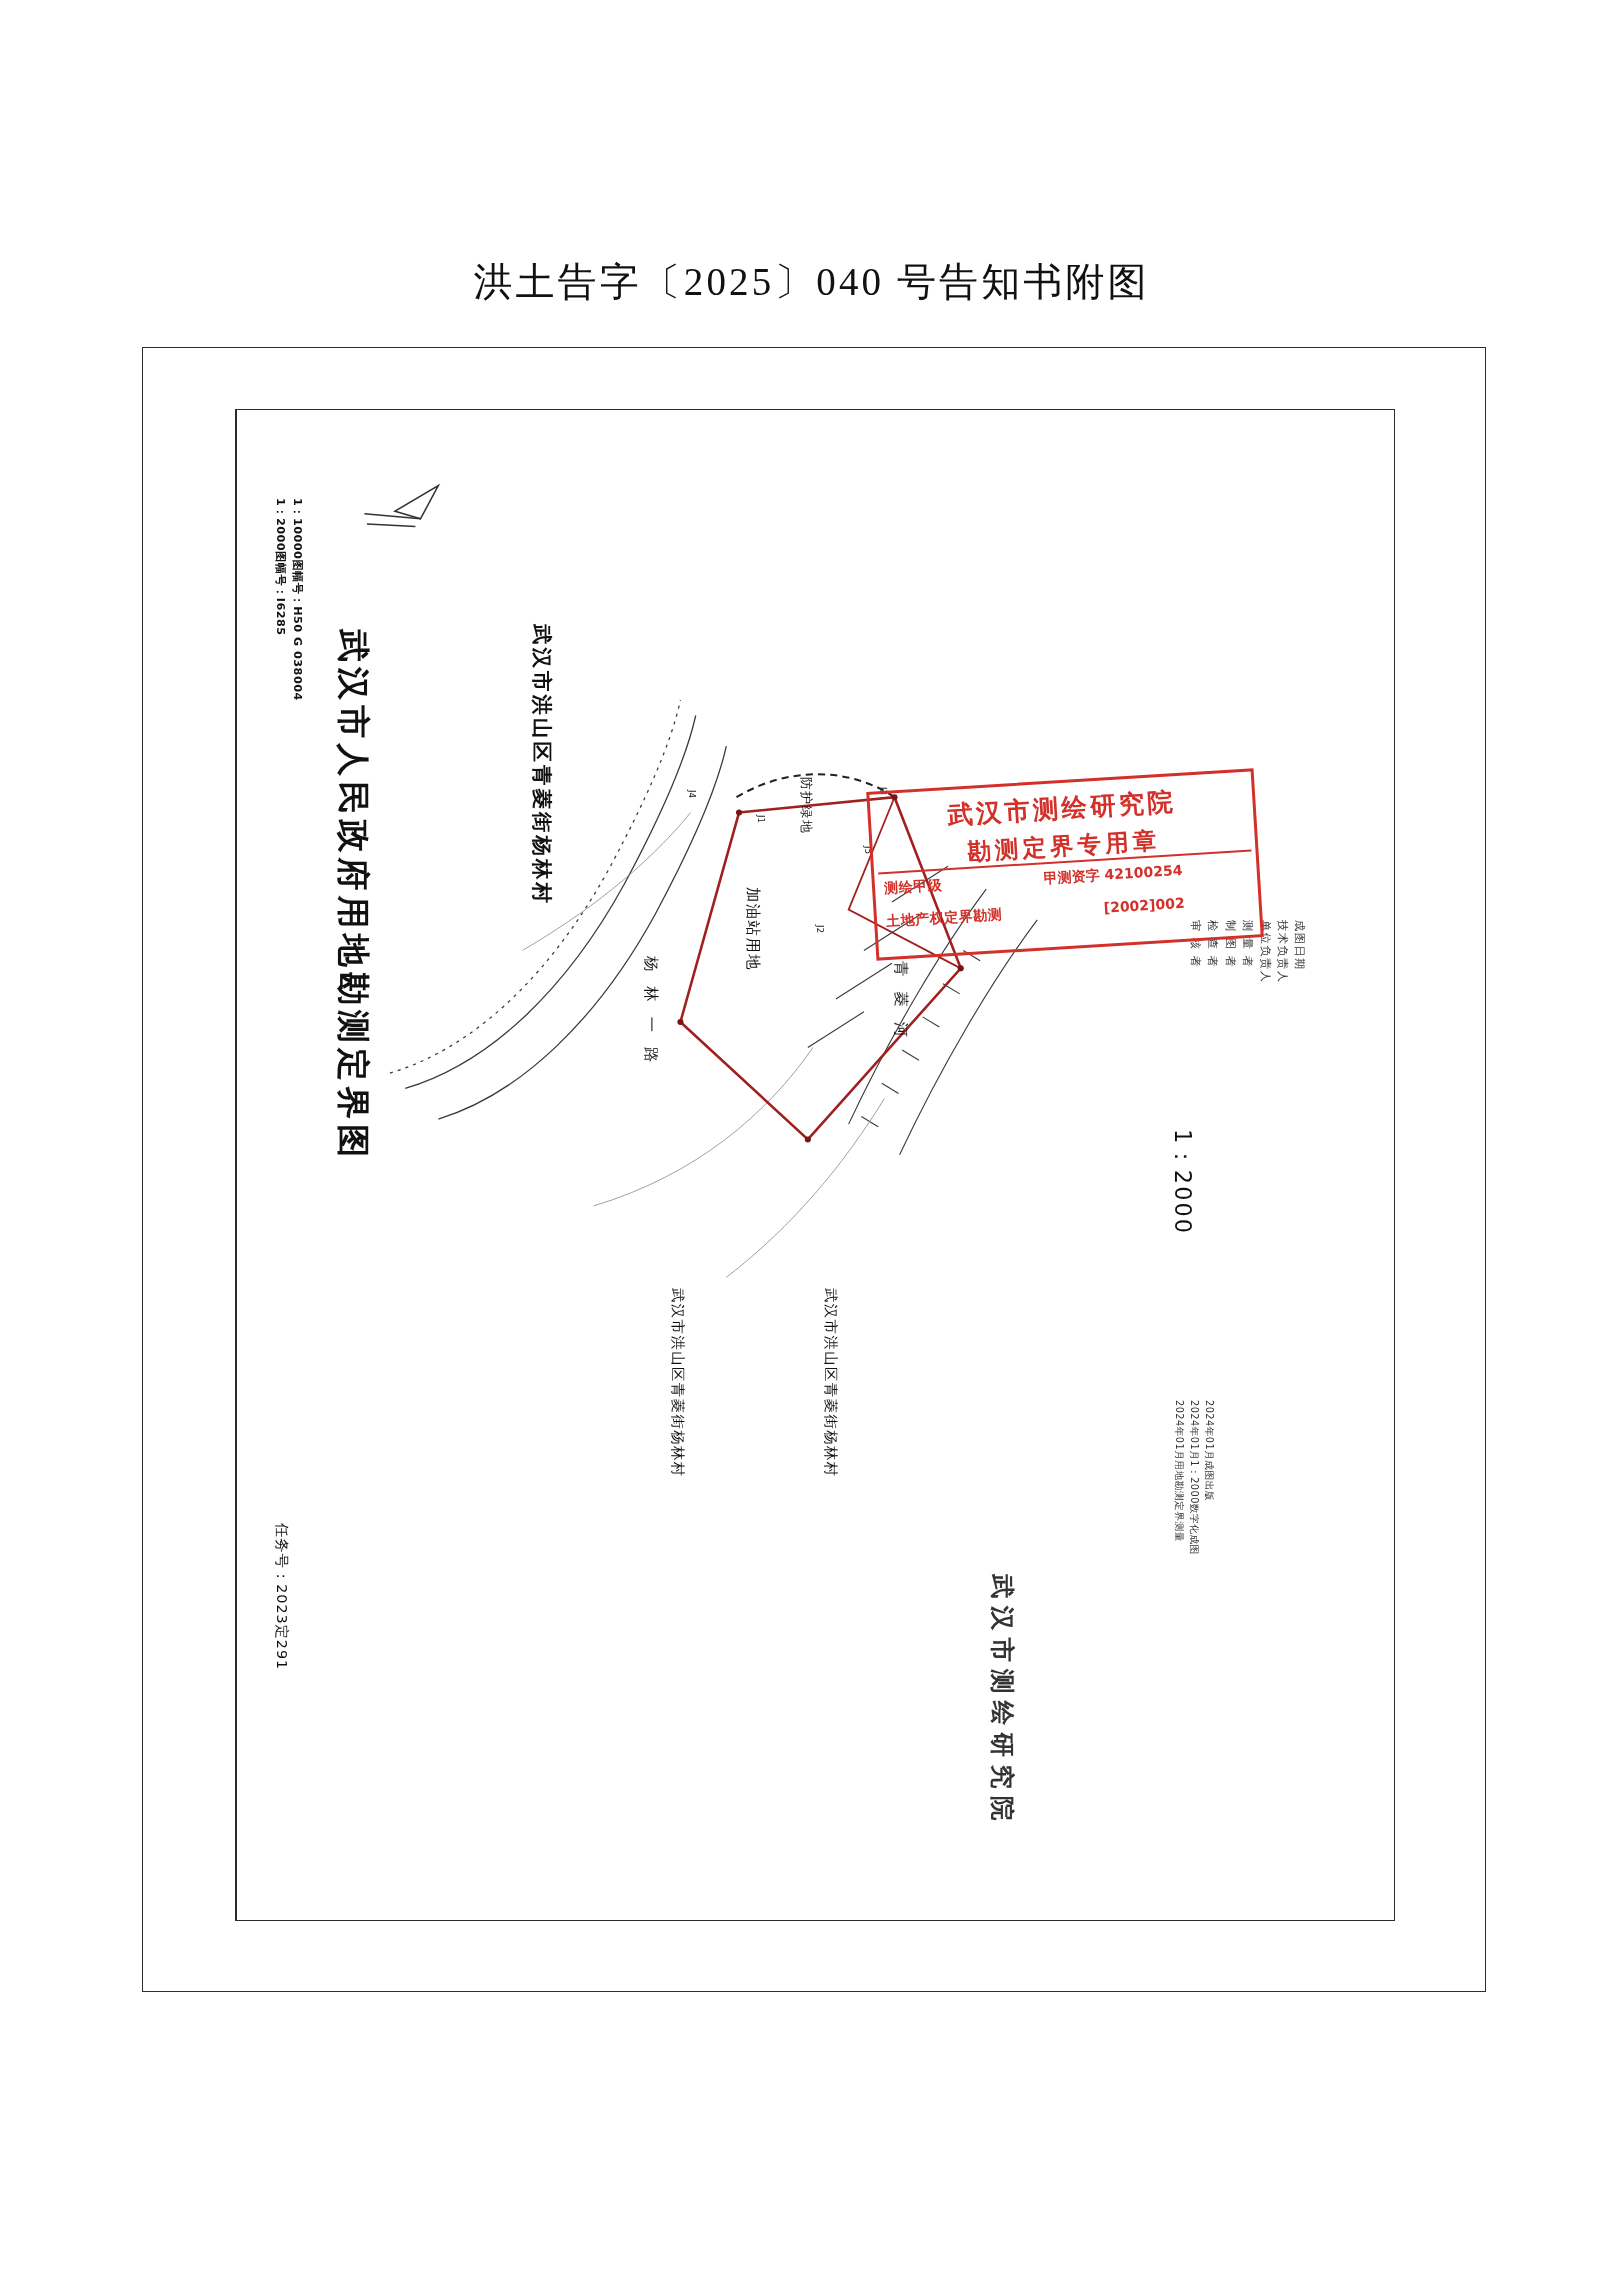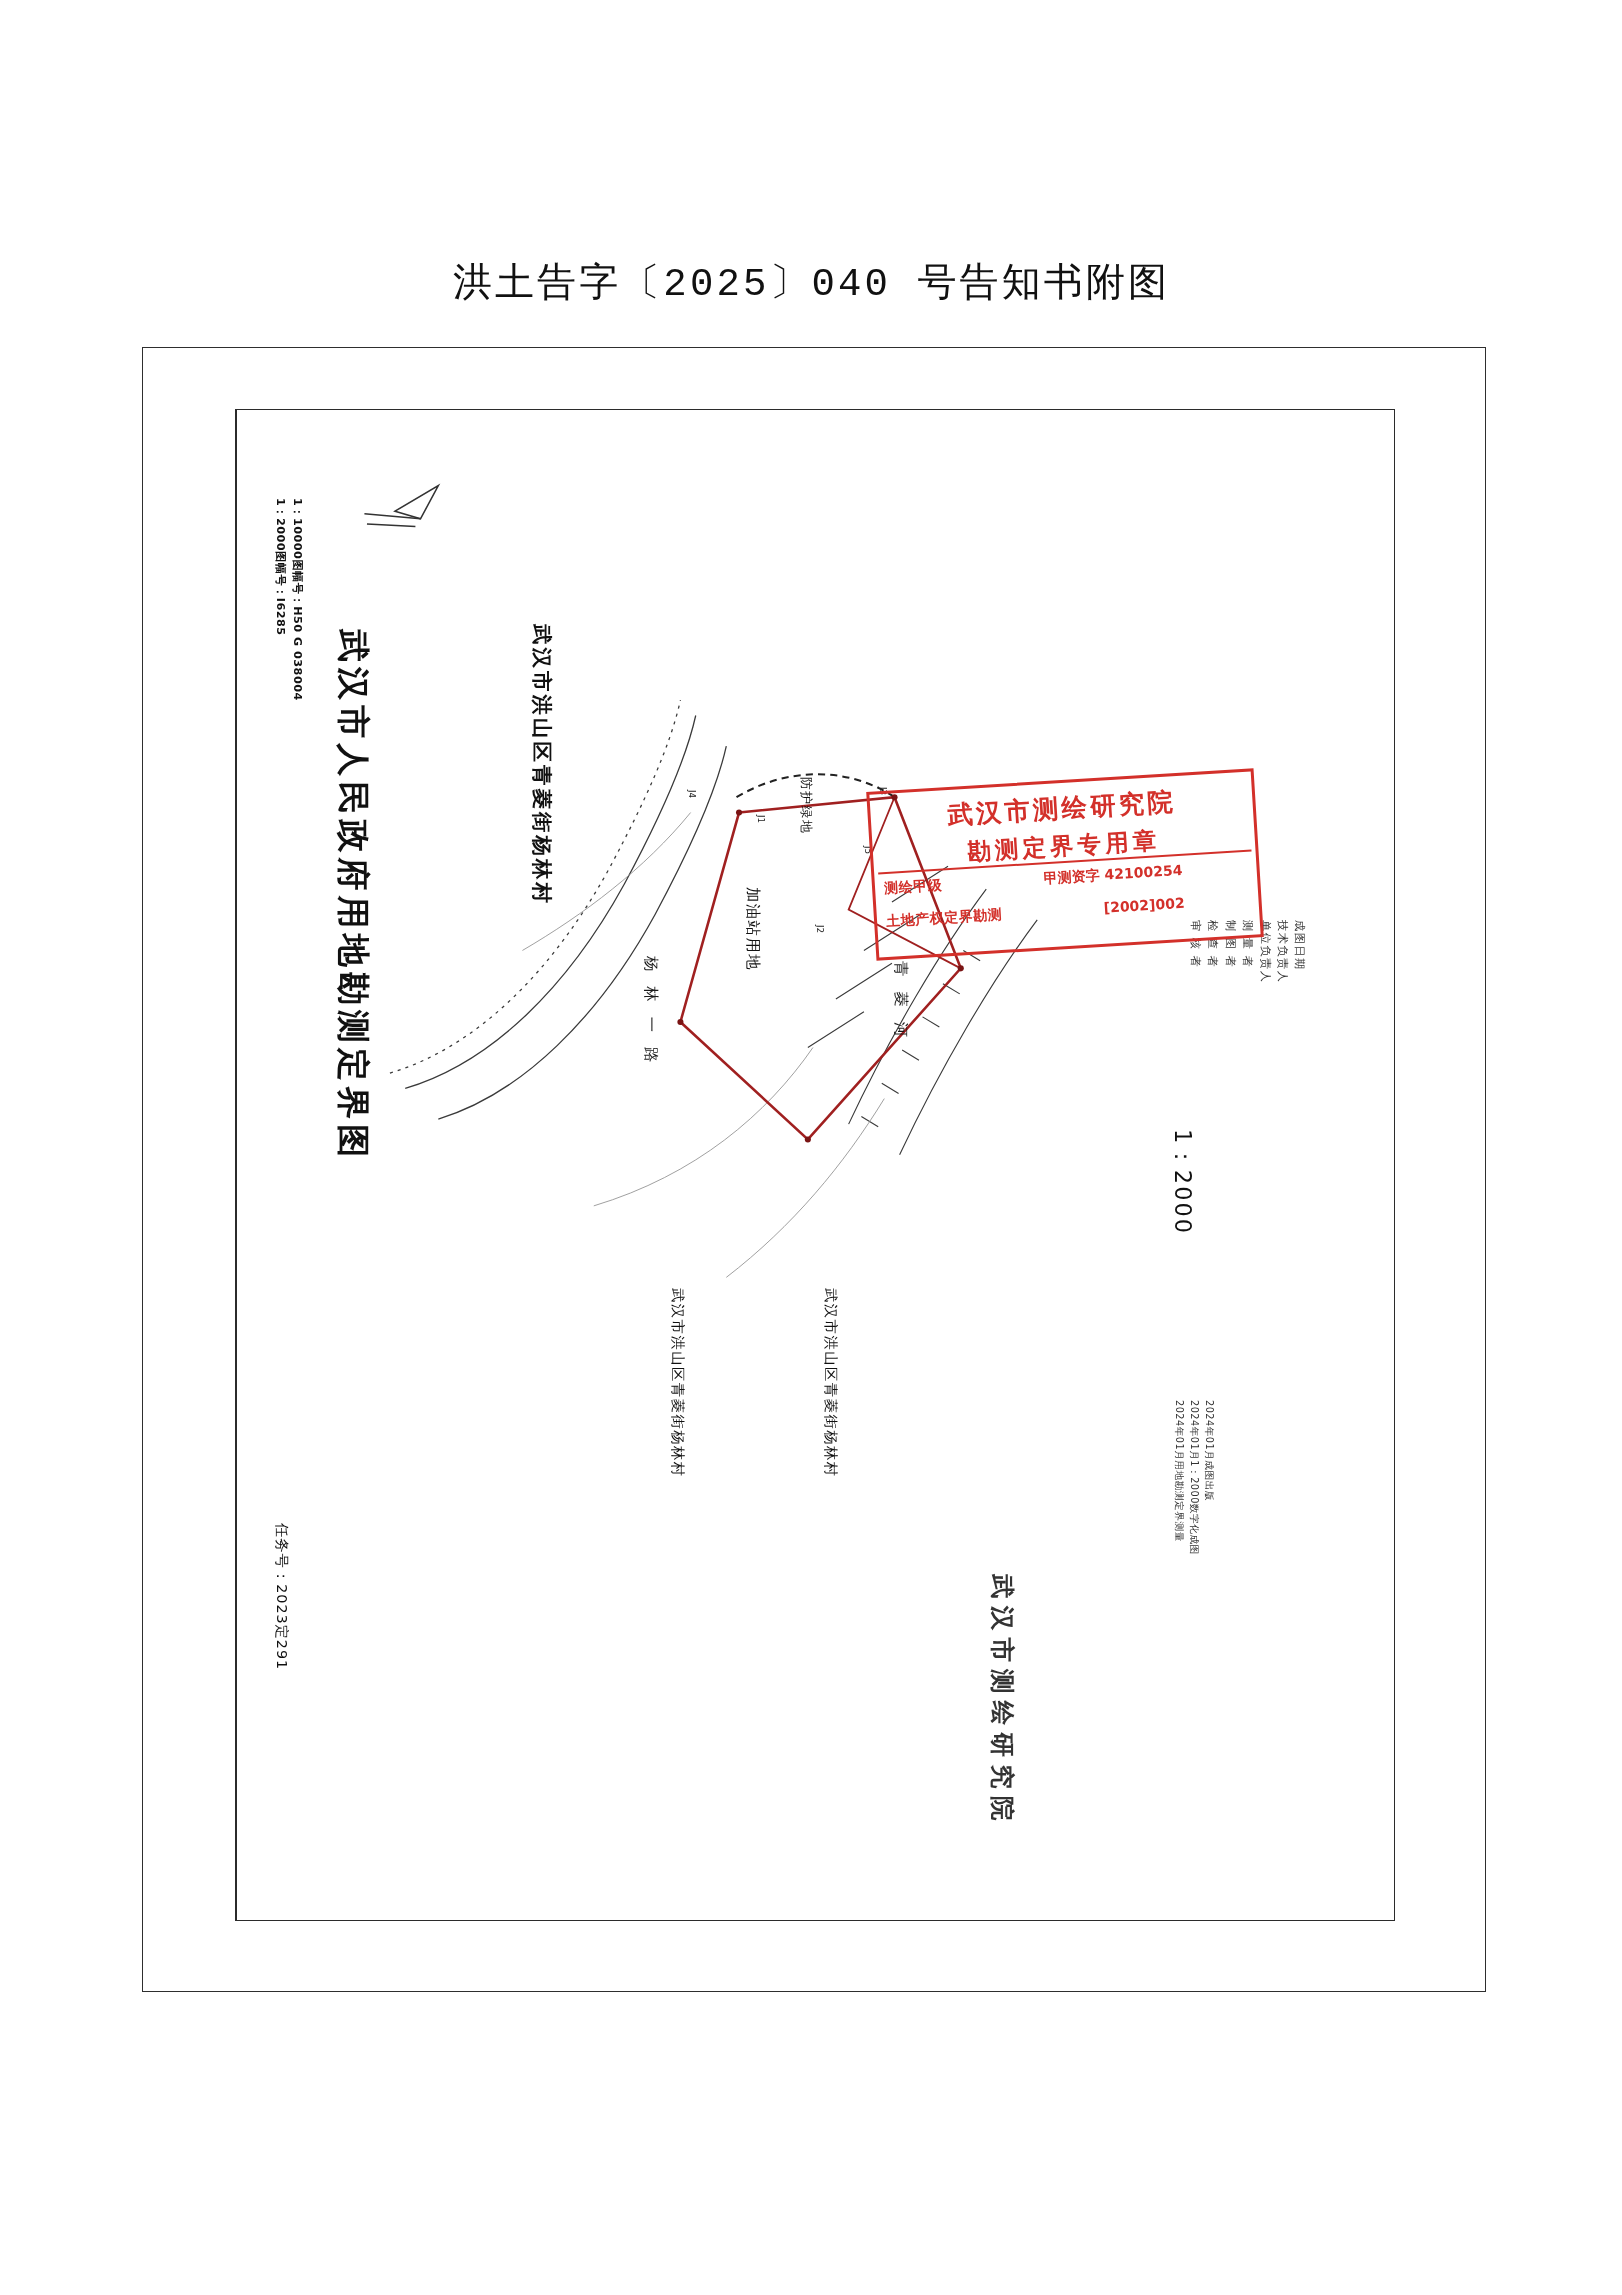--- a/index.html
+++ b/index.html
@@ -18,21 +18,21 @@
 
   
   .doc-title {
     position: absolute;
     top: 255px;
     left: 0;
     width: 100%;
     text-align: center;
     font-size: 39px;
     letter-spacing: 3.1px;
-    font-family: Liberation Mono, monospace;
+    font-family: Liberation Serif, serif;
     color: #111;
     white-space: nowrap;
   }
 
   
   .sheet {
     position: absolute;
     left: 142px;
     top: 347px;
     width: 1344px;

